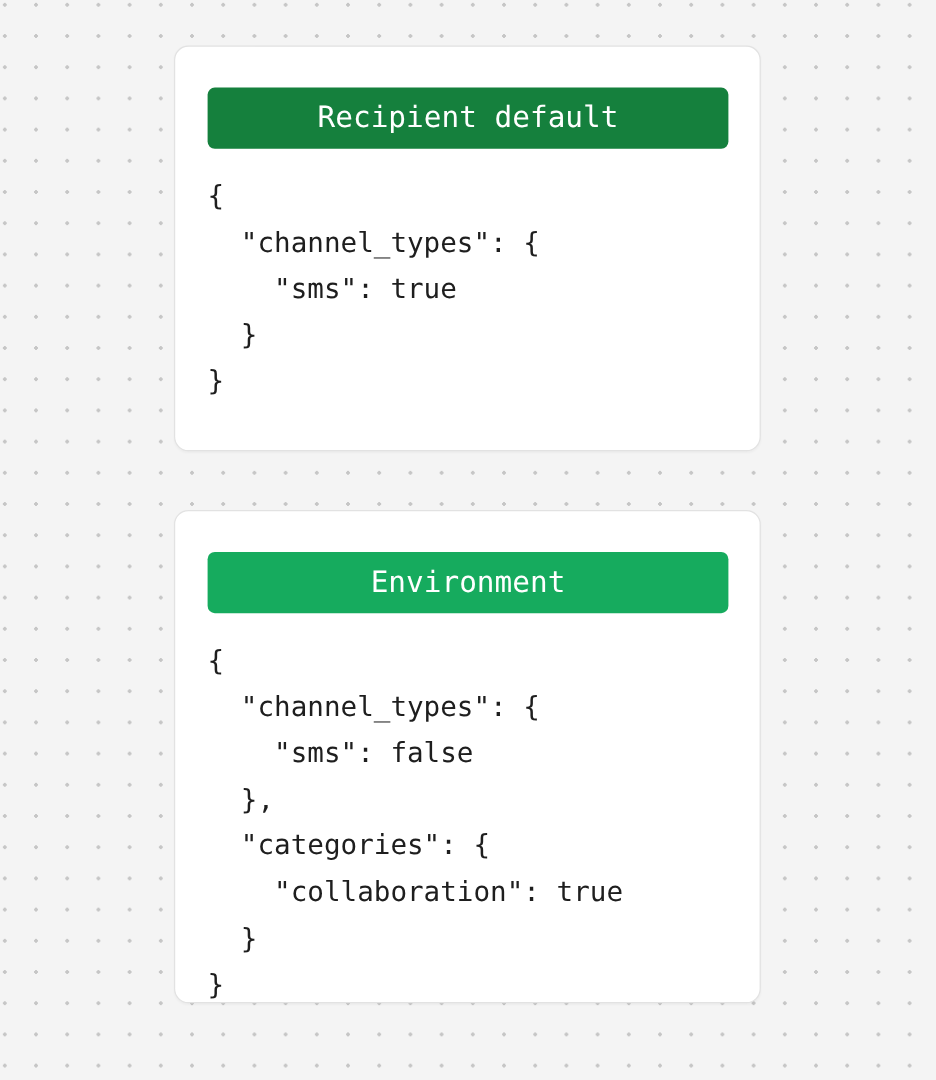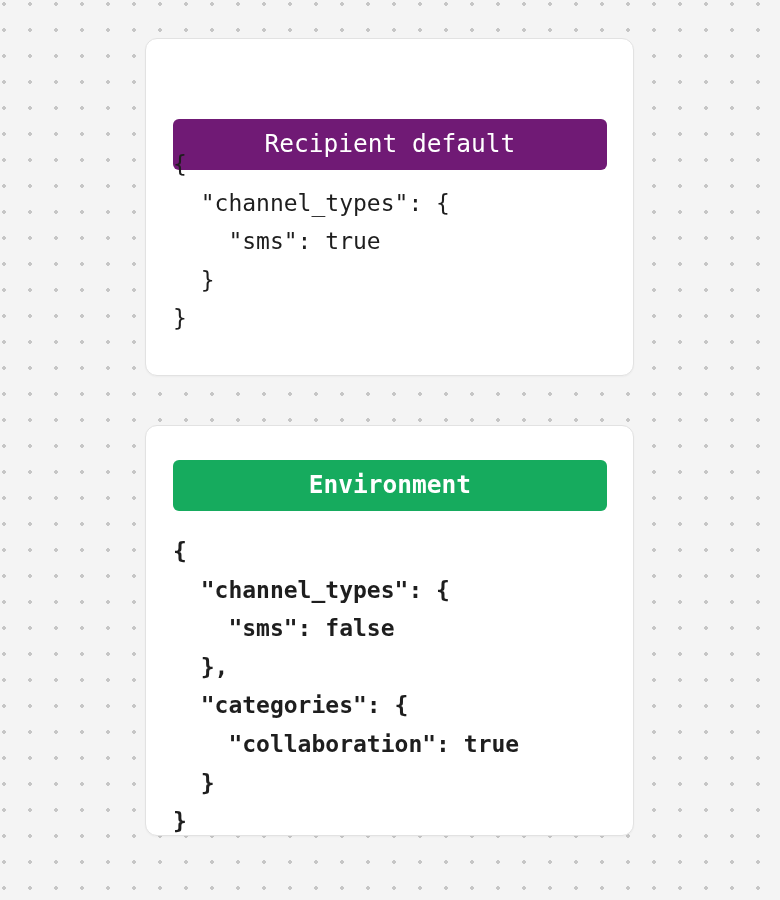--- a/index.html
+++ b/index.html
@@ -39,21 +39,20 @@
     top: 38px;
     width: 489px;
     height: 338px;
   }
 
   #card-environment {
     left: 145px;
     top: 425px;
     width: 489px;
     height: 411px;
-    font-weight: bold;
   }
 
   .card-header {
     position: absolute;
     left: 27px;
     top: 34px;
     width: 434px;
     height: 51px;
     border-radius: 6px;
     display: flex;
@@ -85,21 +84,21 @@
     display: block;
     white-space: pre;
   }
 </style>
 </head>
 <body style="background-color: rgb(244, 244, 244); background-image: radial-gradient(rgb(198, 198, 198) 1.6px, transparent 1.7px); background-size: 26px 26px;">
 
 <div id="canvas">
 
   <div class="card" id="card-recipient-default">
-    <div class="card-header" style="background-color: #701a75; margin-top: 46px;">Recipient default</div>
+    <div class="card-header" style="background-color: #15803d;">Recipient default</div>
     <div class="card-body"><span class="json-line">{</span><span class="json-line">  "channel_types": {</span><span class="json-line">    "sms": true</span><span class="json-line">  }</span><span class="json-line">}</span></div>
   </div>
 
   <div class="card" id="card-environment">
     <div class="card-header" style="background-color: rgb(22, 171, 94);">Environment</div>
     <div class="card-body"><span class="json-line">{</span><span class="json-line">  "channel_types": {</span><span class="json-line">    "sms": false</span><span class="json-line">  },</span><span class="json-line">  "categories": {</span><span class="json-line">    "collaboration": true</span><span class="json-line">  }</span><span class="json-line">}</span></div>
   </div>
 
 </div>
 

